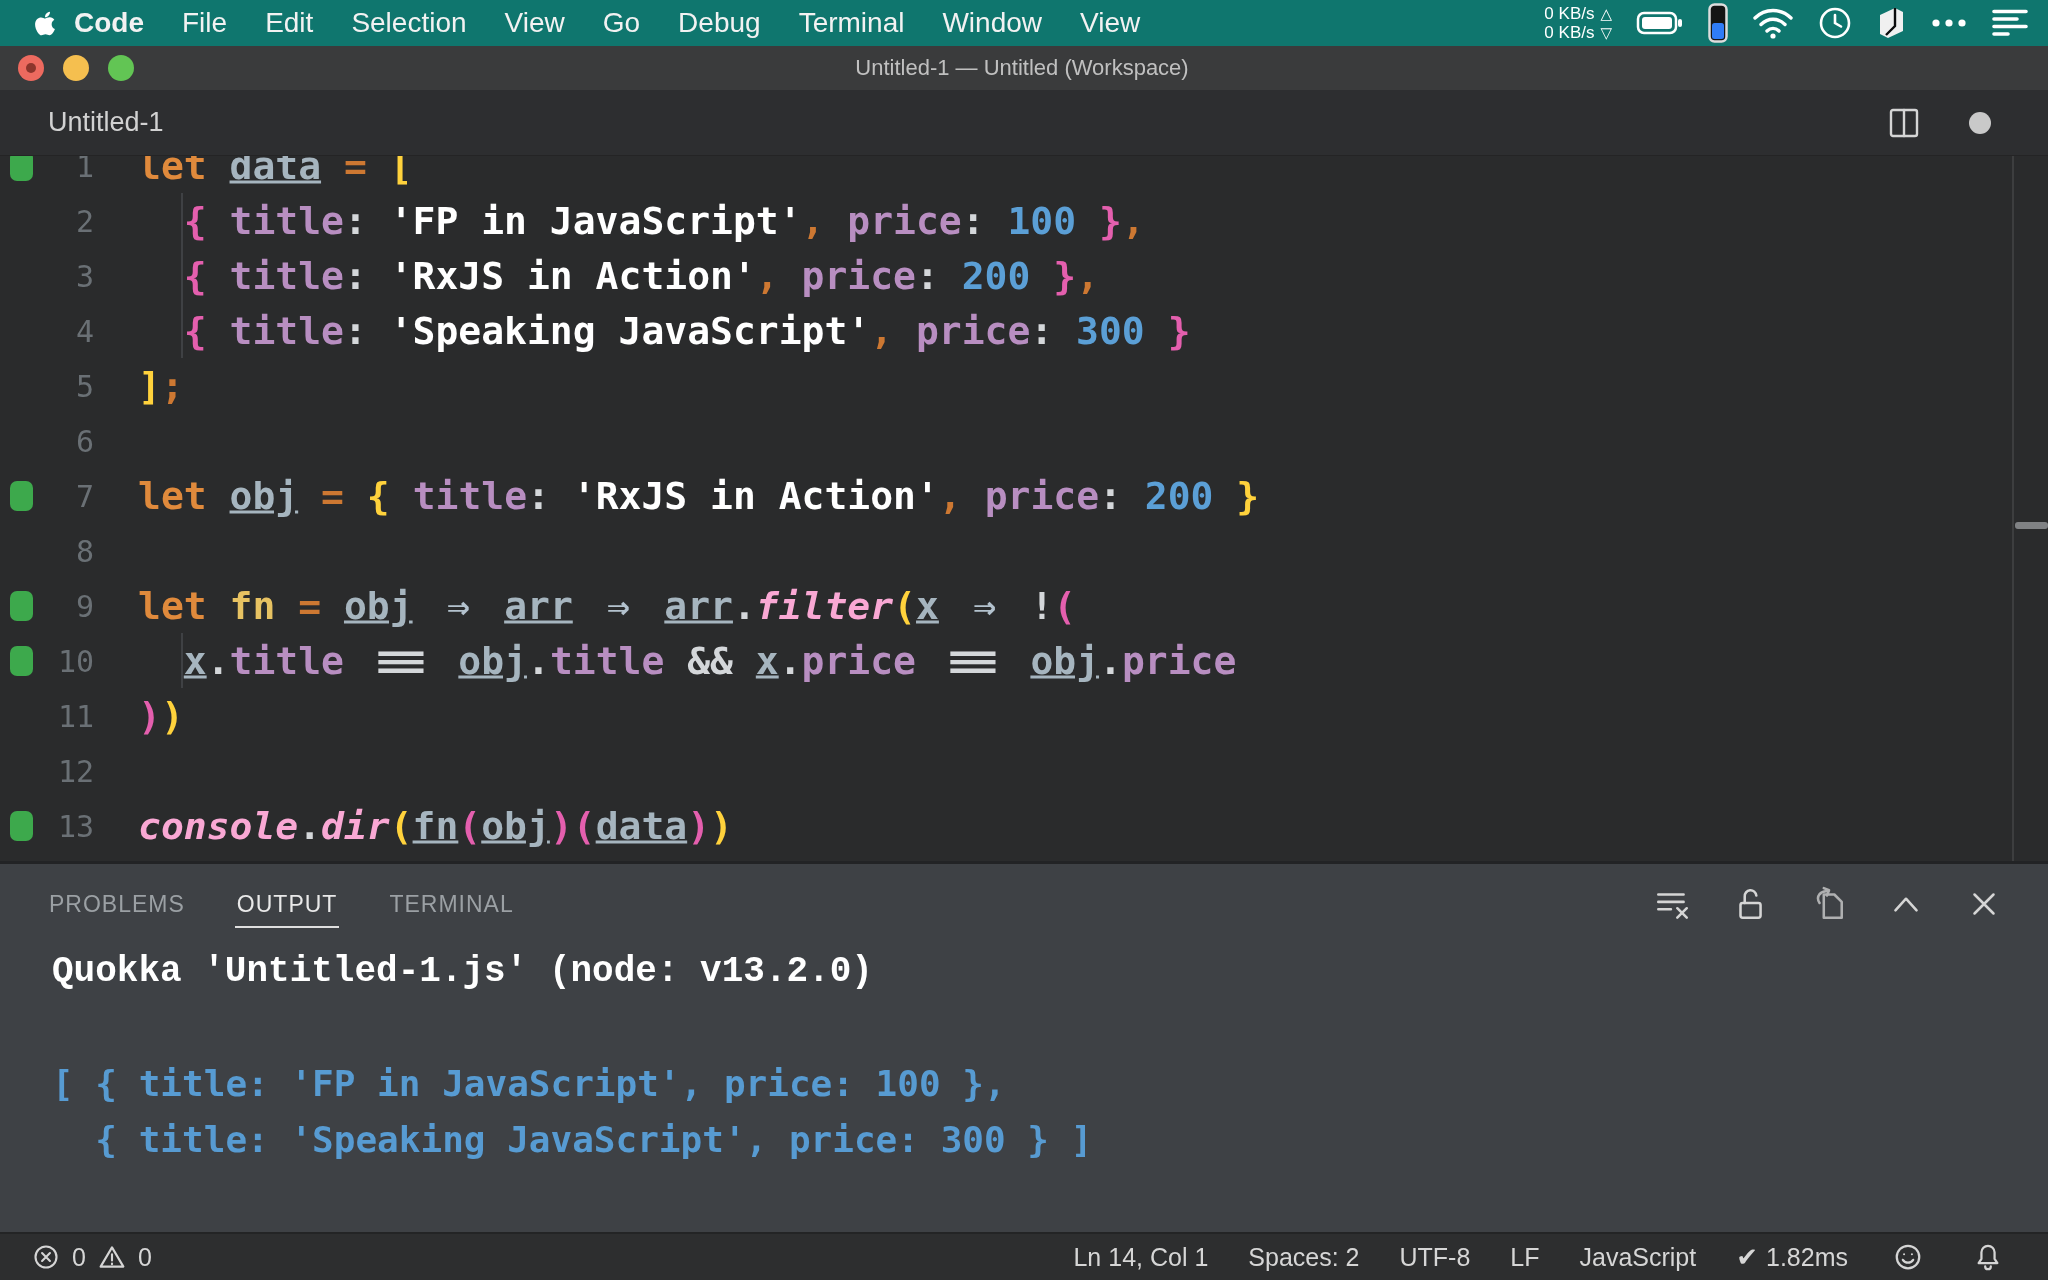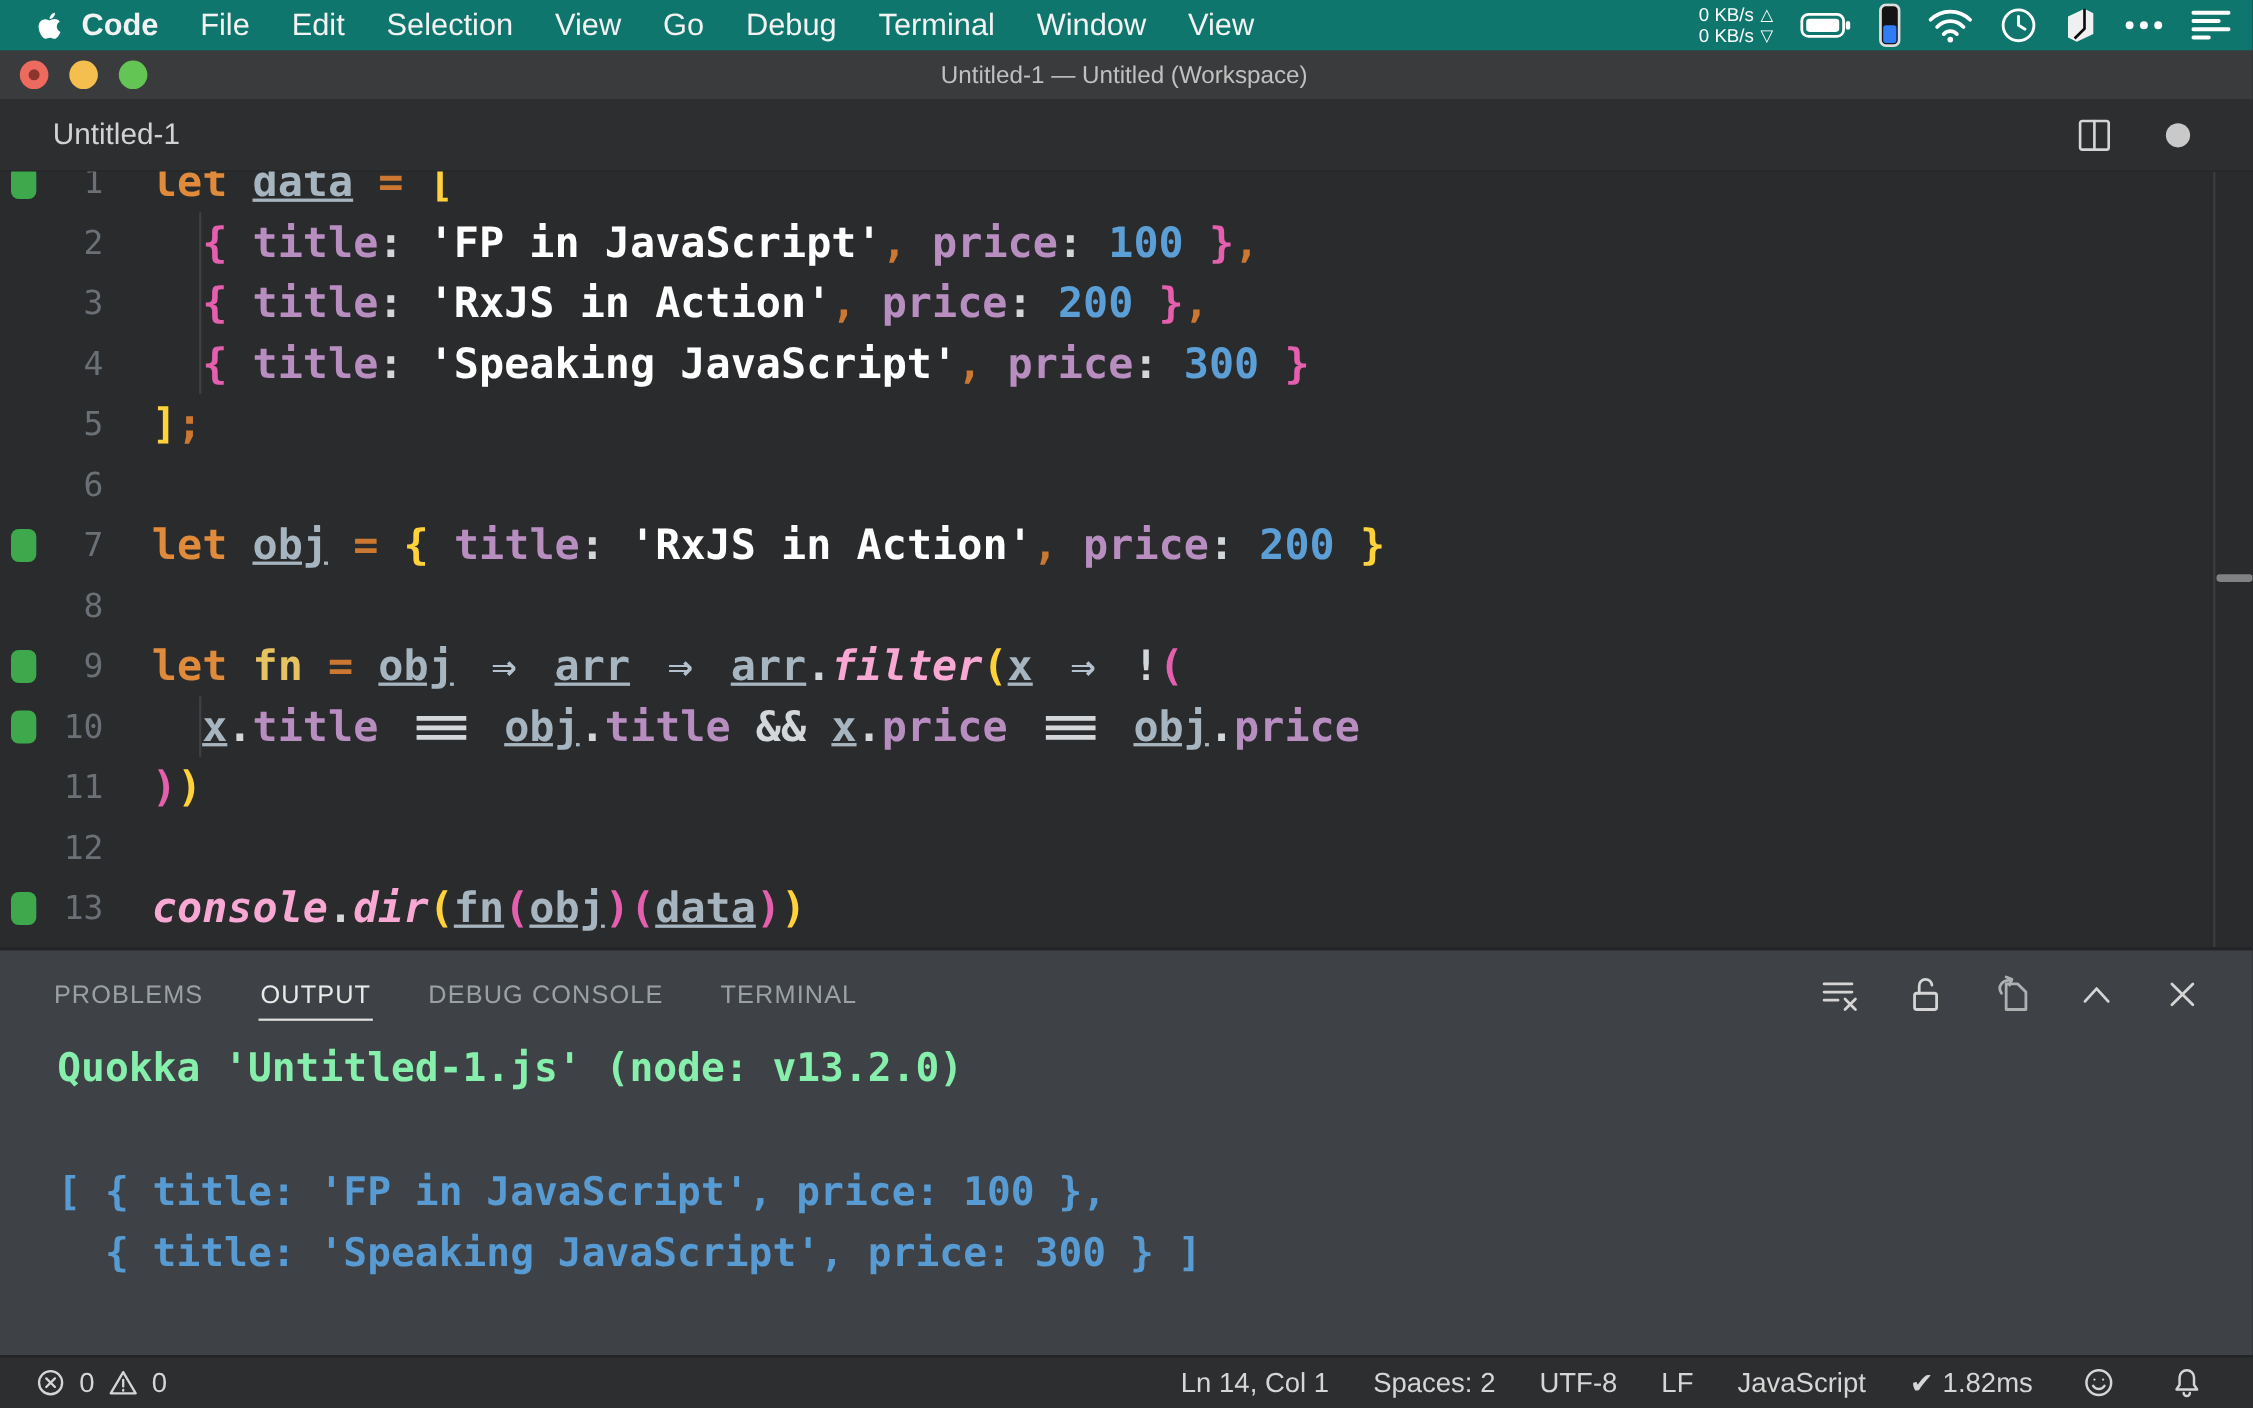--- a/index.html
+++ b/index.html
@@ -87,21 +87,21 @@
   .panel-right { margin-left:auto; display:flex; align-items:center; gap:38px;
                  padding-right:44px; }
   .channel-select { width:355px; height:54px; border:2px solid #7e8184;
                     border-radius:10px; display:flex; align-items:center;
                     padding:0 14px 0 22px; color:#d6d6d6; font-size:26px; }
   .channel-select .spacer { flex:1; }
   .icon-btn { width:40px; height:40px; display:flex; align-items:center;
               justify-content:center; }
   .panel-output { padding-left:52px; font:700 36px/56px "DejaVu Sans Mono", monospace;
                   white-space:pre; }
-  .out-salmon { color:#86efac; }
+  .out-salmon { color:#ffffff;font-family:Liberation Mono, monospace; }
   .out-blue { color:#579bd2; }
   .out-line { height:56px; }
 
   
   .status-bar { height:48px; background:#2d2e2f; border-top:2px solid #232425;
                 display:flex; align-items:center; color:#d6d6d6; font-size:25px; }
   .status-left { display:flex; align-items:center; gap:12px; padding-left:32px; }
   .status-right { margin-left:auto; display:flex; align-items:center; gap:40px;
                   padding-right:40px; }
   .status-item { white-space:nowrap; }
@@ -260,21 +260,20 @@
   <div class="indent-guide guide-2"></div>
   <div class="scroll-divider"></div>
   <div class="scroll-thumb"></div>
 </div>
 
 <div class="panel">
   <div class="panel-header">
     <div class="panel-tabs">
         <div class="panel-tab">PROBLEMS</div>
         <div class="panel-tab active">OUTPUT</div>
-        <div class="panel-tab">DEBUG CONSOLE</div>
         <div class="panel-tab">TERMINAL</div>
       </div>
     <div class="panel-right">
       <div class="icon-btn">
         <svg class="ico" width="38" height="38" viewBox="0 0 36 36">
             <path d="M5 9h24M5 16h24M5 23h12"></path>
             <path d="M23 22l9 9M32 22l-9 9"></path>
           </svg>
       </div>
       <div class="icon-btn">

